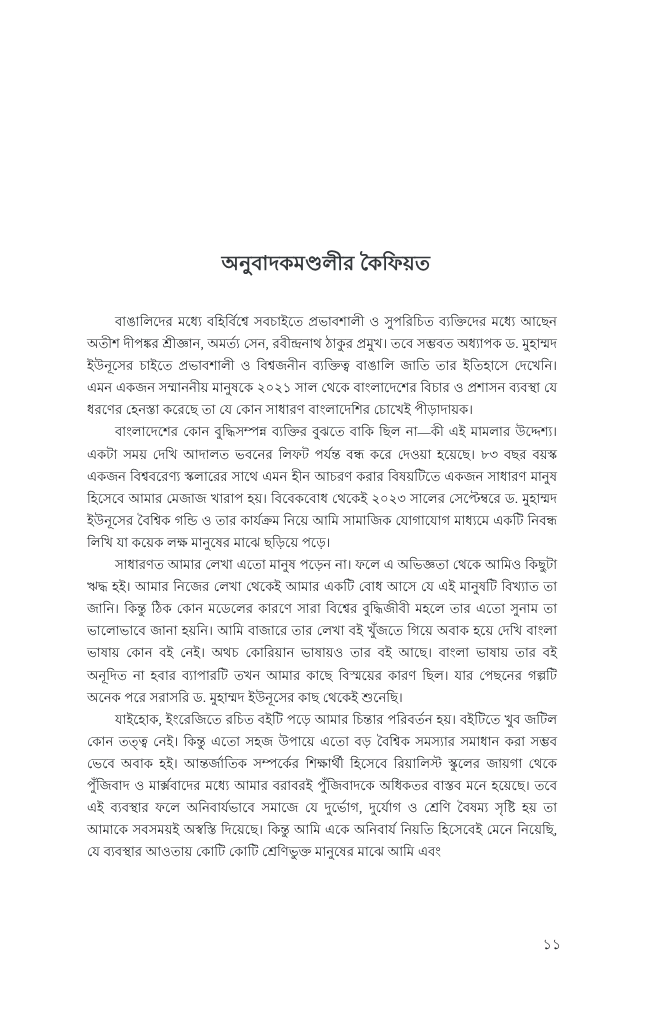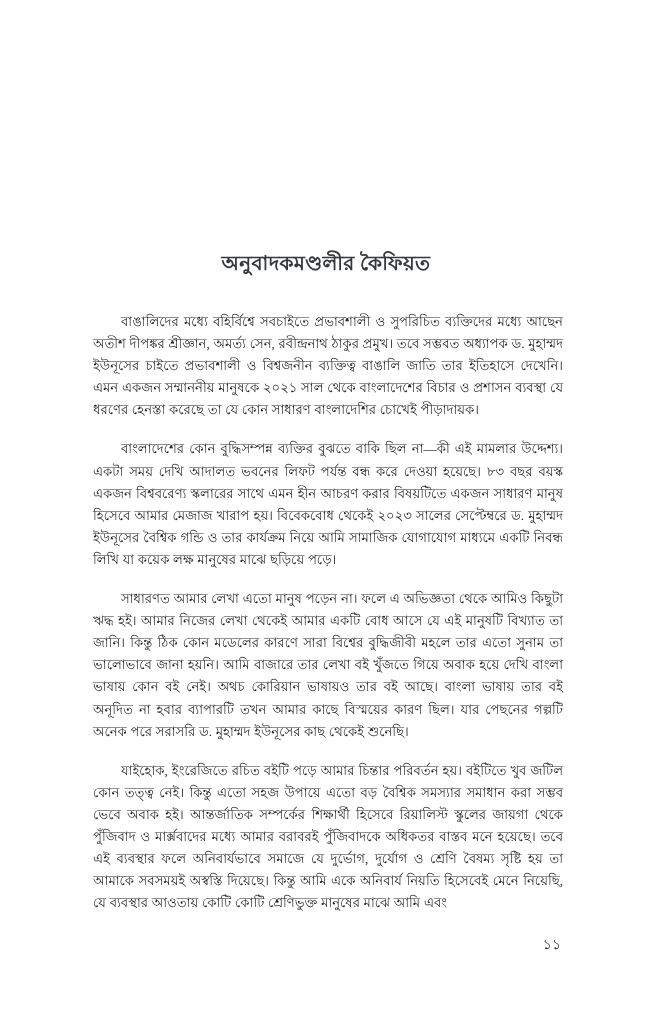--- a/index.html
+++ b/index.html
@@ -32,39 +32,39 @@
     font-size: 20px;
     line-height: 28px;
     color: #35393c;
     letter-spacing: 0.3px;
     white-space: nowrap;
   }
 
   
   .text-body {
     position: absolute;
-    left: 93px;
+    left: 87px;
     top: 311px;
     width: 470px;
   }
 
   .para {
     margin: 0;
     text-align: justify;
     text-justify: inter-word;
     text-indent: 28px;
     font-size: 13.2px;
     line-height: 22.1px;
     color: #1e2124;
     word-spacing: 0.4px;
     hyphens: none;
   }
 
   .para + .para {
-    margin-top: 17px;
+    margin-top: 0;
   }
 
   
   .folio {
     position: absolute;
     left: 0;
     right: 0;
     top: 936px;
     text-align: right;
     padding-right: 91px;

